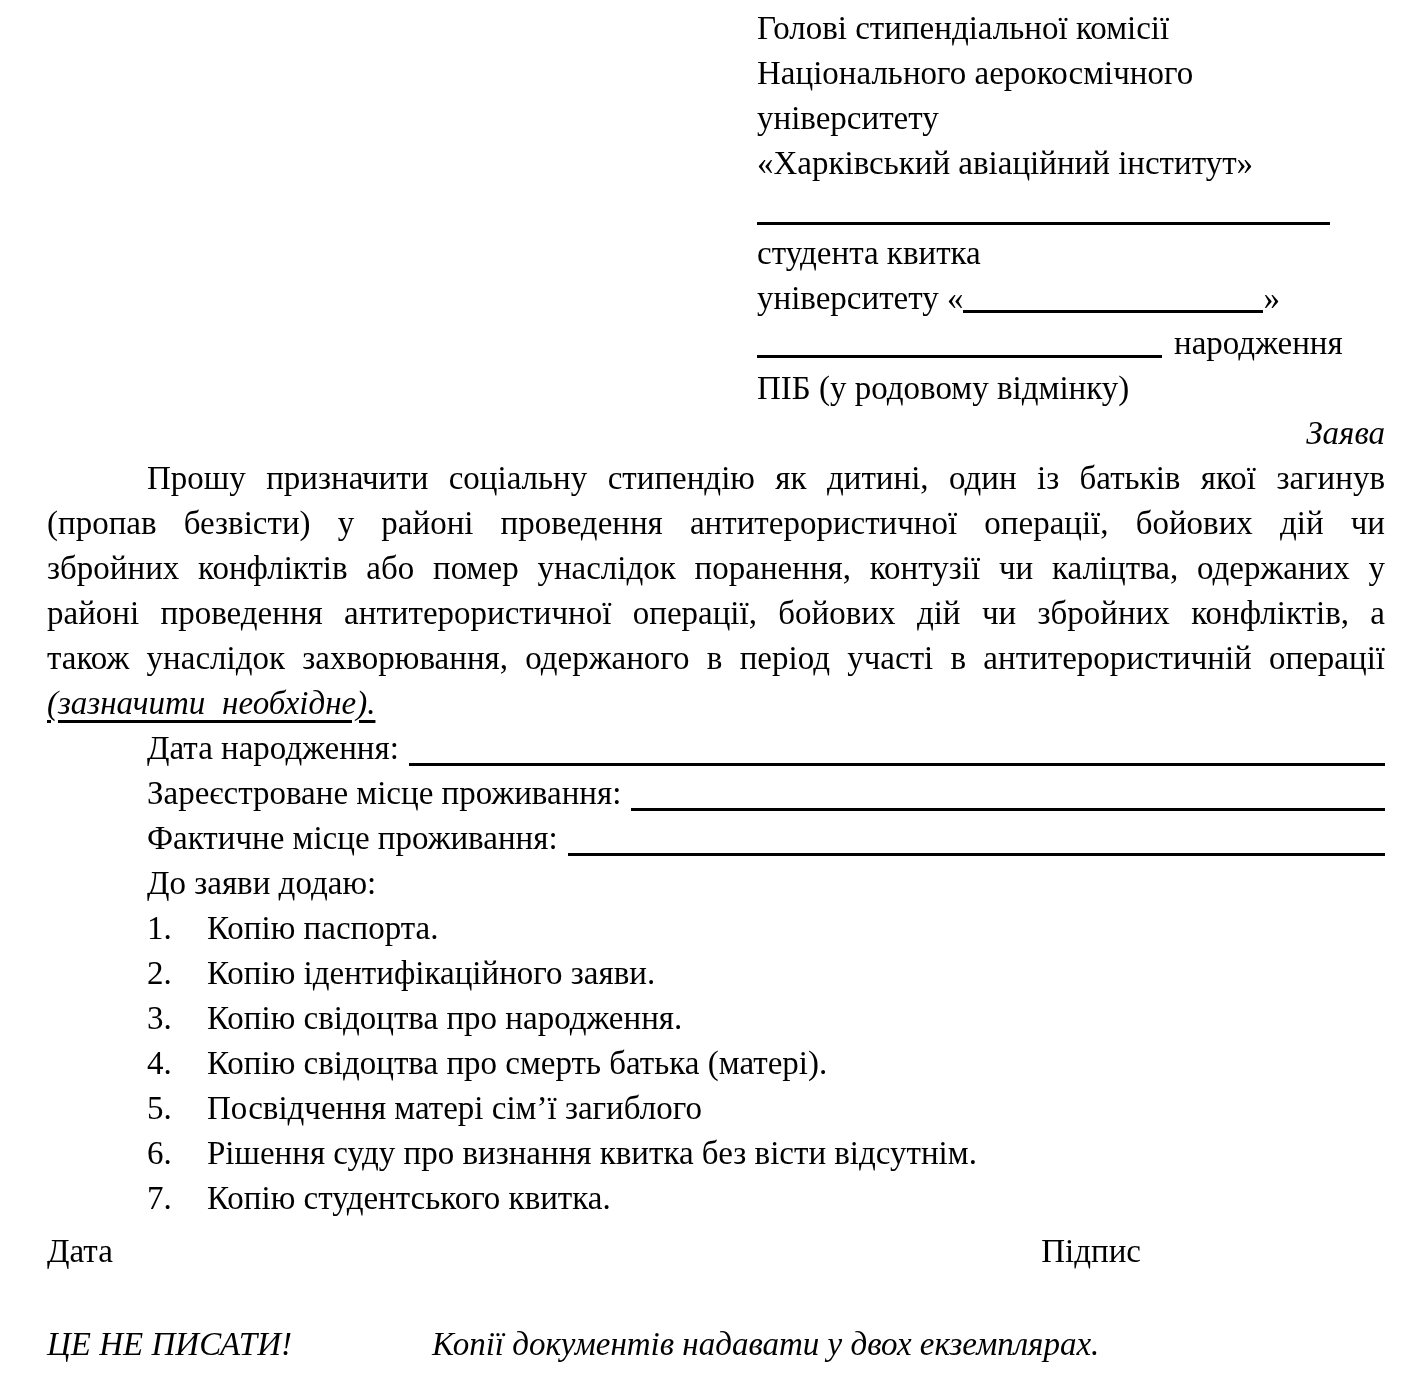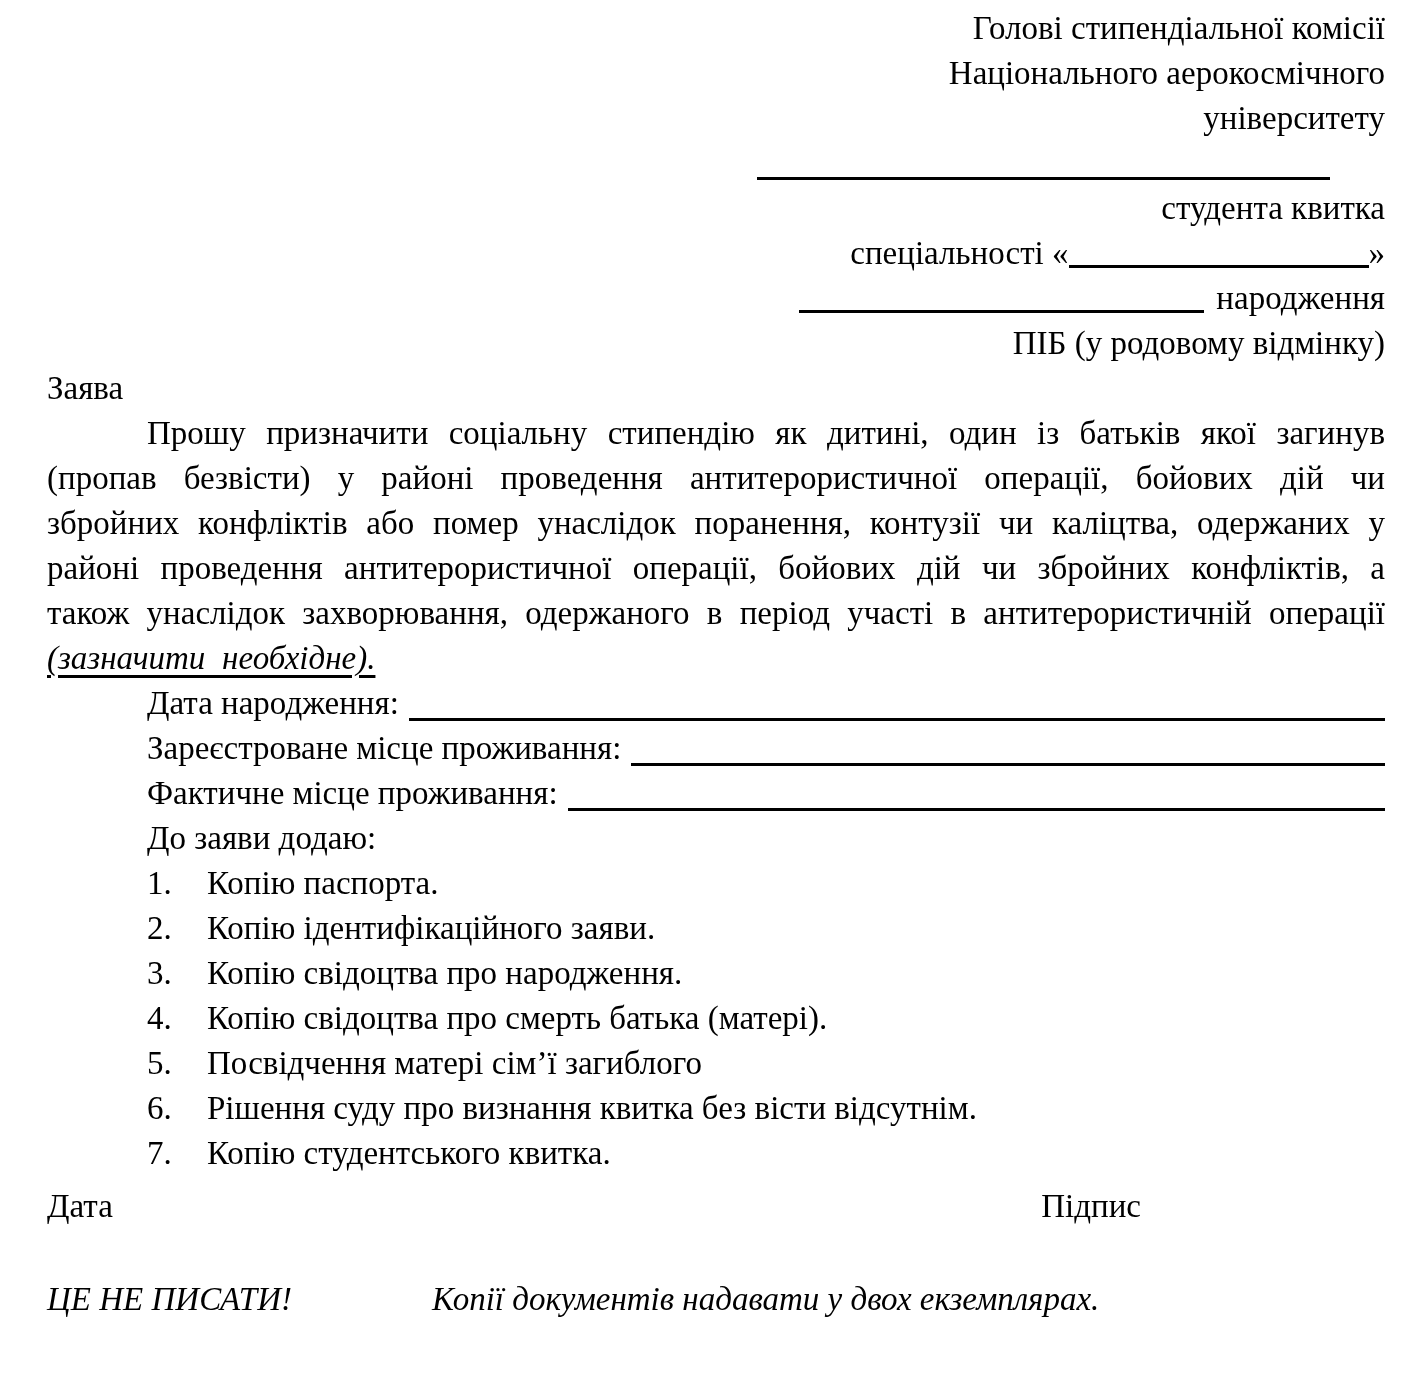--- a/index.html
+++ b/index.html
@@ -16,21 +16,20 @@
     background: #ffffff;
     color: #000000;
     font-family: "Liberation Serif", "DejaVu Serif", serif;
     font-size: 33px;
     line-height: 45px;
     overflow: hidden;
   }
   
   .header-block {
     margin-left: 710px;
-    text-align: right;
   }
   .header-block div {
     white-space: nowrap;
   }
   
   .blank-row {
     position: relative;
     height: 45px;
   }
   .blank-row .rule {
@@ -47,22 +46,23 @@
     height: 0;
     border-bottom: 3px solid #000;
     position: relative;
     top: 4px;
   }
   .ublank-specialty { width: 300px; }
   .ublank-faculty   { width: 405px; }
   .faculty-label { margin-left: 12px; }
   
   .title {
-    text-align: left;
-    height: 45px;
+    text-align: right;
+    height: 45px;
+    font-style: italic;
   }
   
   .body-par {
     margin: 0;
     text-align: justify;
     text-indent: 100px;
     word-spacing: 0.26em;
   }
   .select-note {
     font-style: italic;
@@ -125,29 +125,30 @@
 </style>
 </head>
 <body>
 
 <div class="page">
 
   <div class="header-block">
     <div>Голові стипендіальної комісії</div>
     <div>Національного аерокосмічного</div>
     <div>університету</div>
+    <div>«Харківський авіаційний інститут»</div>
 
     <div class="blank-row">
       <span class="rule rule-w-full"></span>
     </div>
 
     <div>студента квитка</div>
 
     <div>
-      <span>спеціальності «</span><span class="ublank ublank-specialty"></span><span>»</span>
+      <span>університету «</span><span class="ublank ublank-specialty"></span><span>»</span>
     </div>
 
     <div>
       <span class="ublank ublank-faculty"></span><span class="faculty-label">народження</span>
     </div>
 
     <div>ПІБ (у родовому відмінку)</div>
   </div>
 
   <div class="title">Заява</div>

